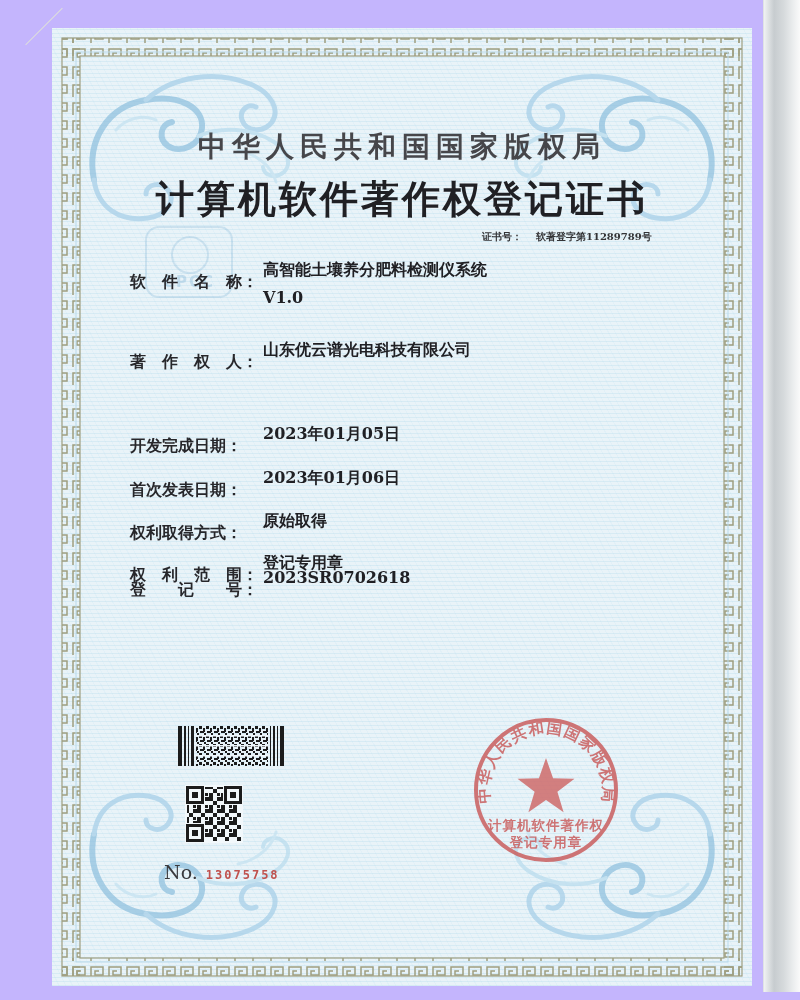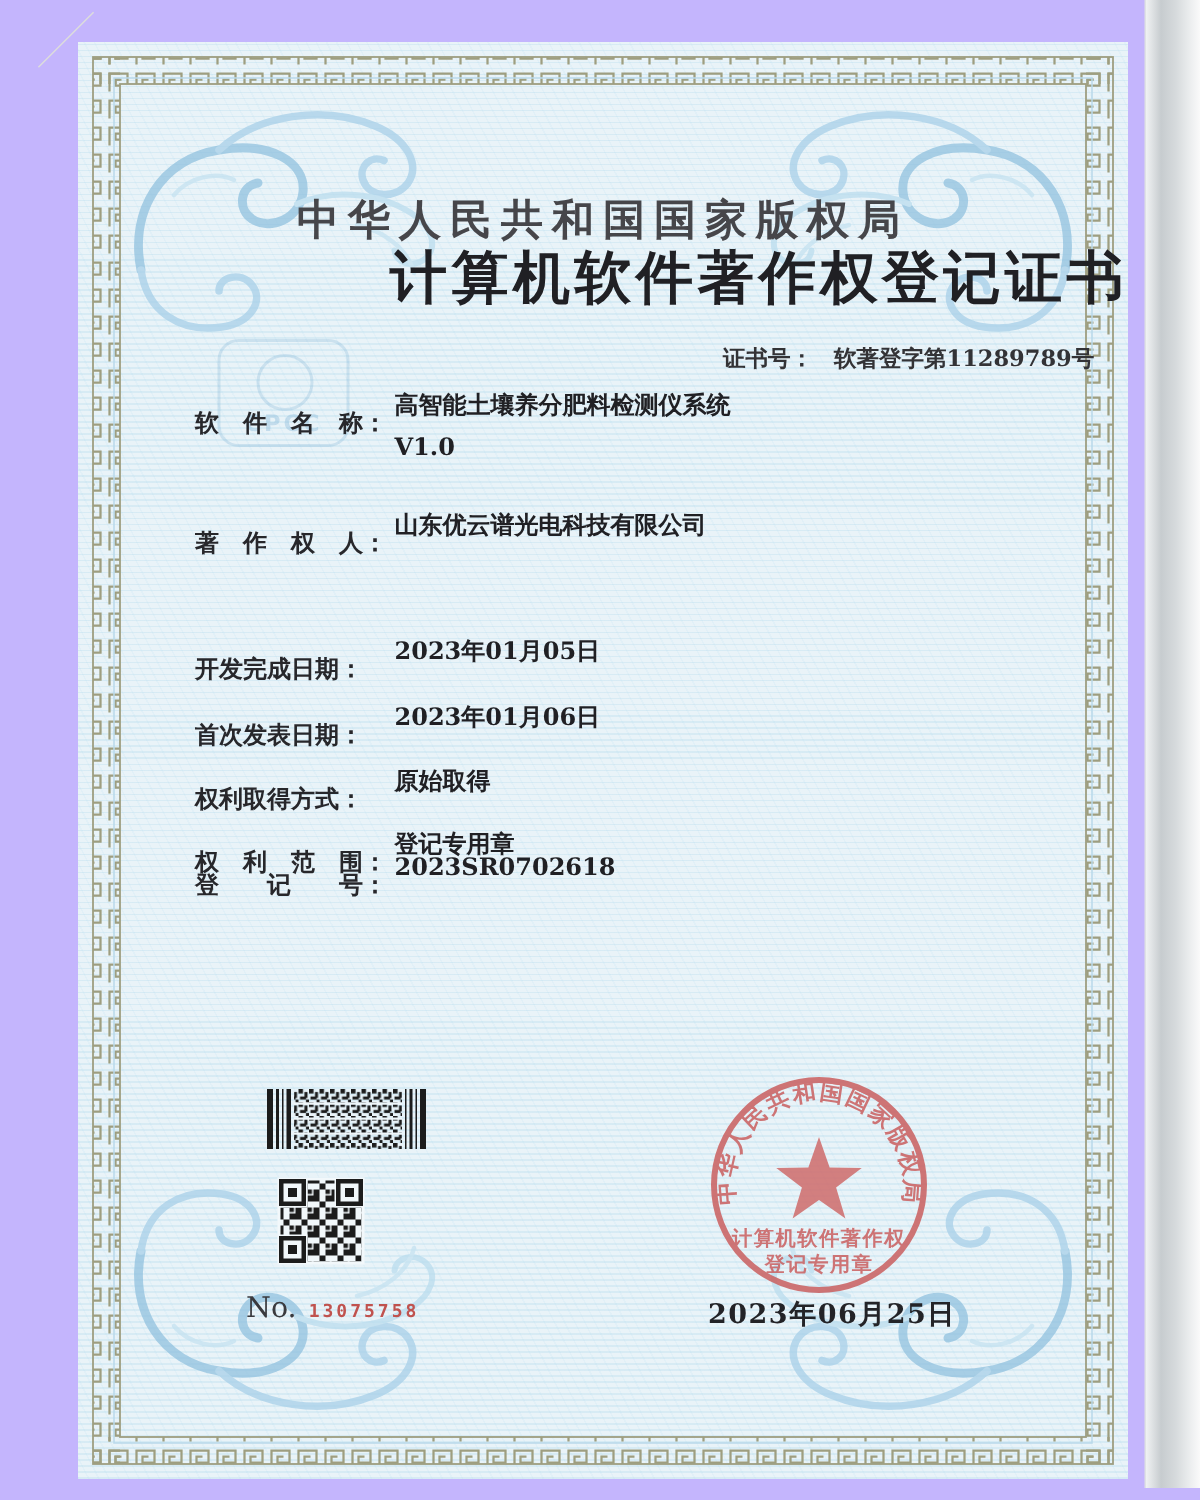--- a/index.html
+++ b/index.html
@@ -18,23 +18,23 @@
   .cert { position:absolute; left:52px; top:28px; width:700px; height:958px;
     background-color:#e9f3f8;
     background-image:
       repeating-linear-gradient(0deg, rgba(168,214,234,.28) 0 1px, rgba(255,255,255,0) 1px 4px),
       repeating-linear-gradient(63deg, rgba(185,224,243,.16) 0 1px, rgba(255,255,255,0) 1px 6px);
   }
   .frame-svg { position:absolute; left:0; top:0; width:700px; height:958px; }
 
   .authority { position:absolute; left:0; top:100px; width:100%; text-align:center;
     font-size:28px; font-weight:700; letter-spacing:6px; color:#46464a; }
-  .cert-title { position:absolute; left:0; top:132px; width:100%; text-align:right;
+  .cert-title { position:absolute; left:0; top:146px; width:100%; text-align:center;
     font-size:38px; font-weight:700; letter-spacing:3px; color:#202024; }
-  .cert-no { position:absolute; left:430px; top:202px; font-size:15px; font-weight:700; color:#333336; }
+  .cert-no { position:absolute; left:430px; top:202px; font-size:10px; font-weight:700; color:#333336; }
   .cert-no .lbl { margin-right:14px; }
 
   
   .watermark { position:absolute; left:93px; top:198px; width:88px; height:72px;
     border:2px solid rgba(130,180,215,.32); border-radius:14px; opacity:.9; }
   .watermark .wm-circle { position:absolute; left:24px; top:8px; width:38px; height:38px;
     border:2px solid rgba(130,180,215,.32); border-radius:50%; }
   .watermark .wm-text { position:absolute; left:0; bottom:5px; width:100%; text-align:center;
     font-family:"DejaVu Sans","Liberation Sans",sans-serif; font-size:15px; font-weight:700;
     letter-spacing:2px; color:rgba(130,180,215,.42); }
@@ -217,16 +217,15 @@
       </defs>
       <circle cx="85" cy="82" r="70" fill="none" stroke="#ca5f5f" stroke-width="4"></circle>
       <text font-size="15.5" font-weight="700" fill="#ca5f5f" letter-spacing="1.5" font-family="DejaVu Serif, Liberation Serif, serif">
         <textPath href="#sealArc" startOffset="50%" text-anchor="middle">中华人民共和国国家版权局</textPath>
       </text>
       <polygon points="85,50 92.1,70.3 113.5,70.7 96.4,83.7 102.6,104.3 85,92 67.4,104.3 73.6,83.7 56.5,70.7 77.9,70.3" fill="#cf6b6b"></polygon>
       <text x="85" y="122" text-anchor="middle" font-size="13.5" font-weight="700" fill="#ca5f5f" letter-spacing="1" font-family="DejaVu Serif, Liberation Serif, serif">计算机软件著作权</text>
       <text x="85" y="139" text-anchor="middle" font-size="13.5" font-weight="700" fill="#ca5f5f" letter-spacing="1" font-family="DejaVu Serif, Liberation Serif, serif">登记专用章</text>
     </svg>
 
-    <div class="issue-date">2023年06月25日</div>
 
   </div>
 </div>
 
 </body></html>

